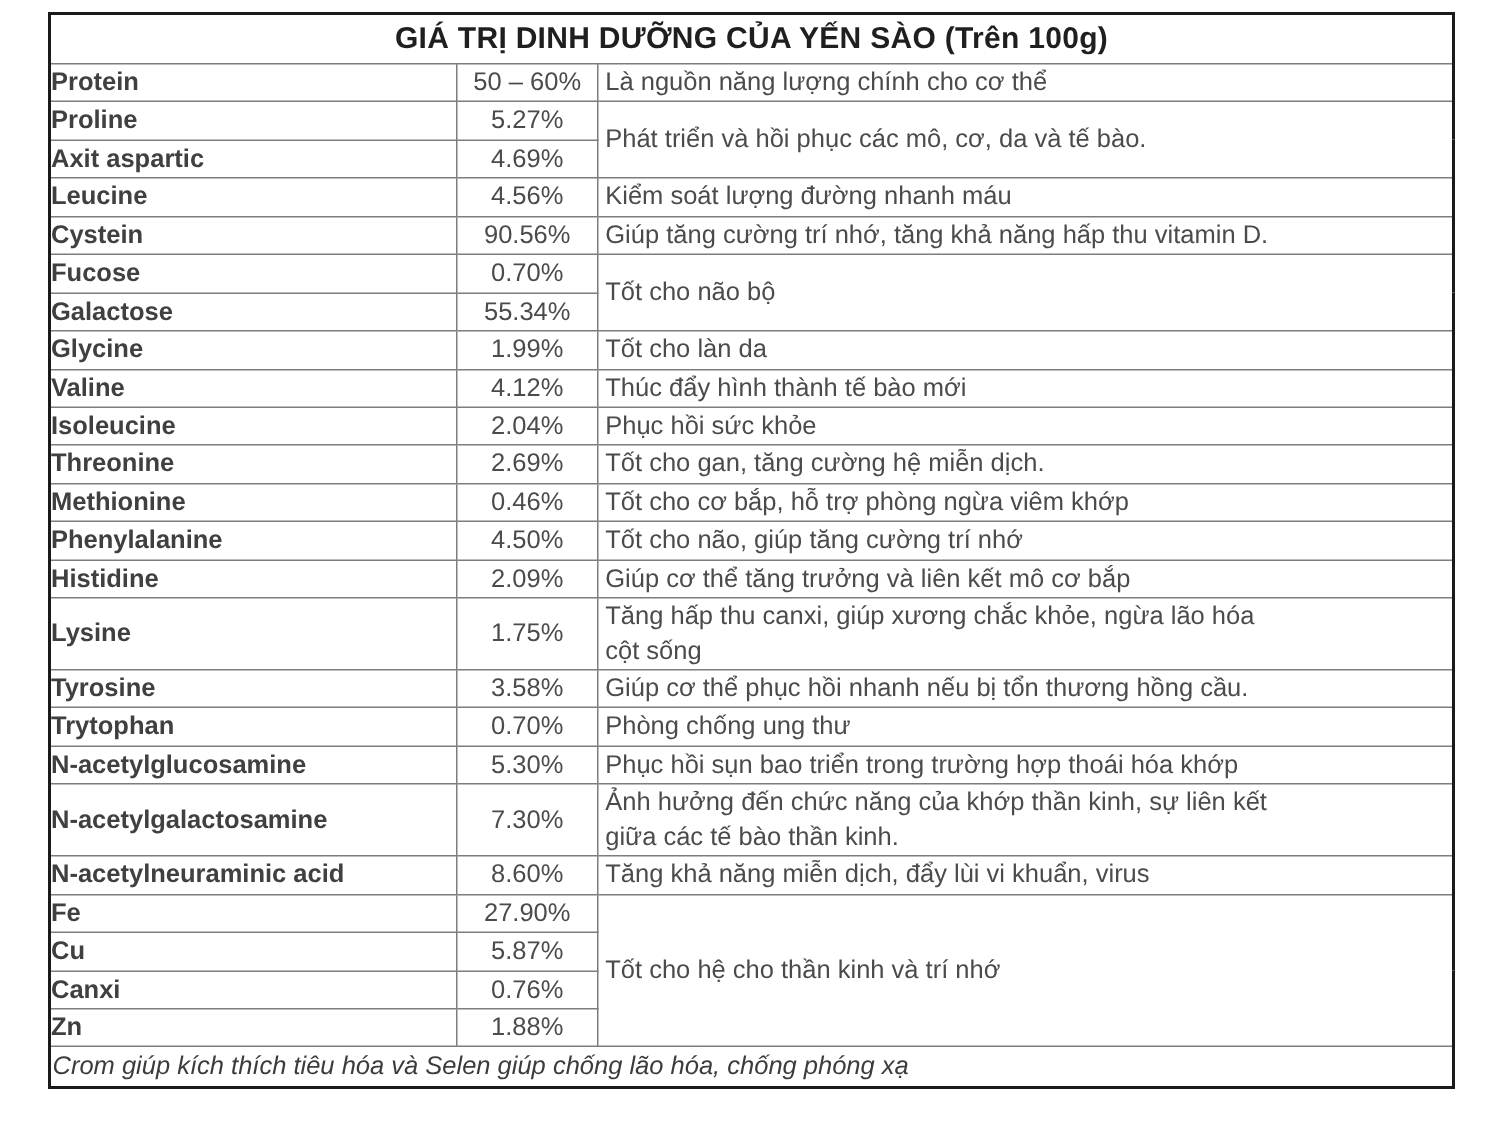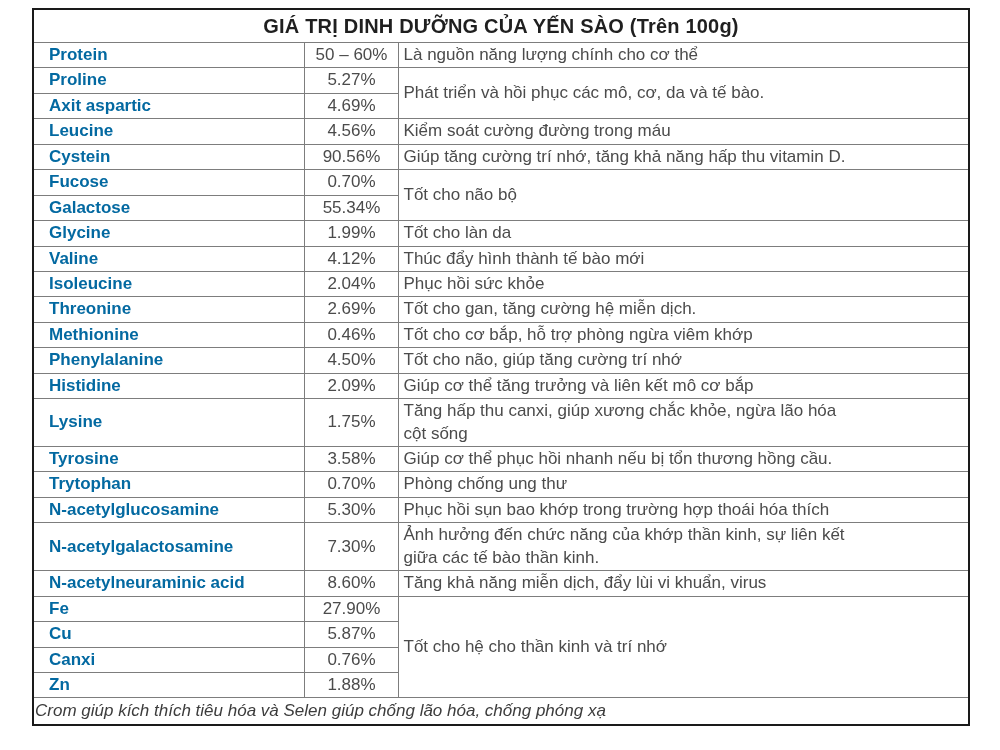--- a/index.html
+++ b/index.html
@@ -33,22 +33,22 @@
     height: 30px;
     font-size: 20px;
     font-weight: bold;
     color: #1f1f1f;
     text-align: center;
     letter-spacing: 0.2px;
   }
   .nutri-table tbody tr { height: 25px; }
   td.name-cell {
     font-weight: bold;
-    color: #0369a1;
-    padding-left: 15px;
+    color: #404040;
+    padding-left: 0;
   }
   td.value-cell { padding-left: 5px; text-align: center; }
   td.desc-cell {
     white-space: pre-line;
     padding-left: 5px;
     margin-top: 24px;
   }
   td.footer-cell {
     font-style: italic;
     height: 24px;
@@ -82,21 +82,21 @@
           <td class="value-cell">5.27%</td>
           <td class="desc-cell" rowspan="2">Phát triển và hồi phục các mô, cơ, da và tế bào.</td>
         </tr>
         <tr>
           <td class="name-cell">Axit aspartic</td>
           <td class="value-cell">4.69%</td>
         </tr>
         <tr>
           <td class="name-cell">Leucine</td>
           <td class="value-cell">4.56%</td>
-          <td class="desc-cell">Kiểm soát cường đường trong máu</td>
+          <td class="desc-cell">Kiểm soát lượng đường nhanh máu</td>
         </tr>
         <tr>
           <td class="name-cell">Cystein</td>
           <td class="value-cell">90.56%</td>
           <td class="desc-cell">Giúp tăng cường trí nhớ, tăng khả năng hấp thu vitamin D.</td>
         </tr>
         <tr>
           <td class="name-cell">Fucose</td>
           <td class="value-cell">0.70%</td>
           <td class="desc-cell" rowspan="2">Tốt cho não bộ</td>
@@ -152,21 +152,21 @@
           <td class="desc-cell">Giúp cơ thể phục hồi nhanh nếu bị tổn thương hồng cầu.</td>
         </tr>
         <tr>
           <td class="name-cell">Trytophan</td>
           <td class="value-cell">0.70%</td>
           <td class="desc-cell">Phòng chống ung thư</td>
         </tr>
         <tr>
           <td class="name-cell">N-acetylglucosamine</td>
           <td class="value-cell">5.30%</td>
-          <td class="desc-cell">Phục hồi sụn bao khớp trong trường hợp thoái hóa thích</td>
+          <td class="desc-cell">Phục hồi sụn bao triển trong trường hợp thoái hóa khớp</td>
         </tr>
         <tr>
           <td class="name-cell">N-acetylgalactosamine</td>
           <td class="value-cell">7.30%</td>
           <td class="desc-cell">Ảnh hưởng đến chức năng của khớp thần kinh, sự liên kết
 giữa các tế bào thần kinh.</td>
         </tr>
         <tr>
           <td class="name-cell">N-acetylneuraminic acid</td>
           <td class="value-cell">8.60%</td>

